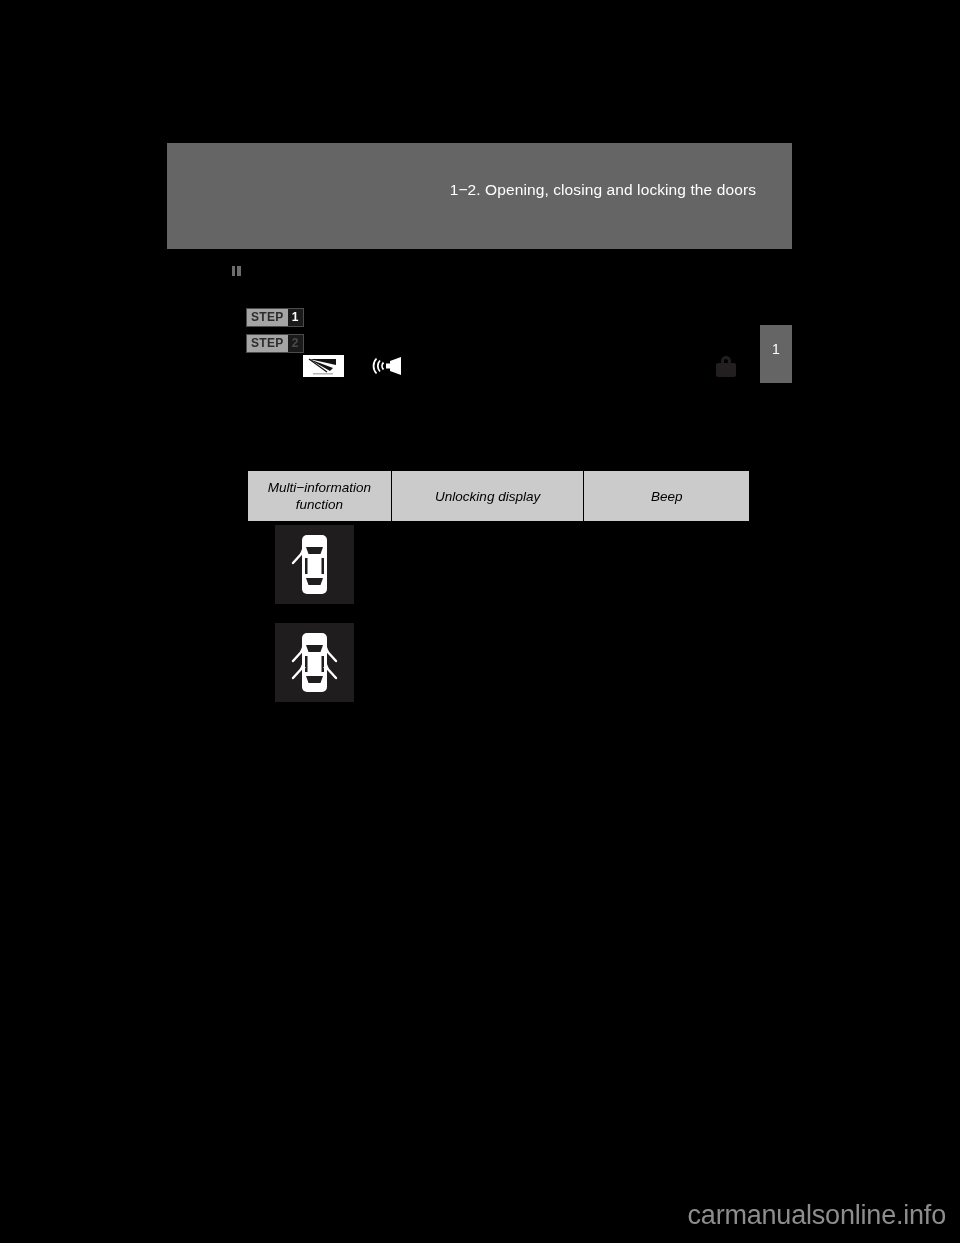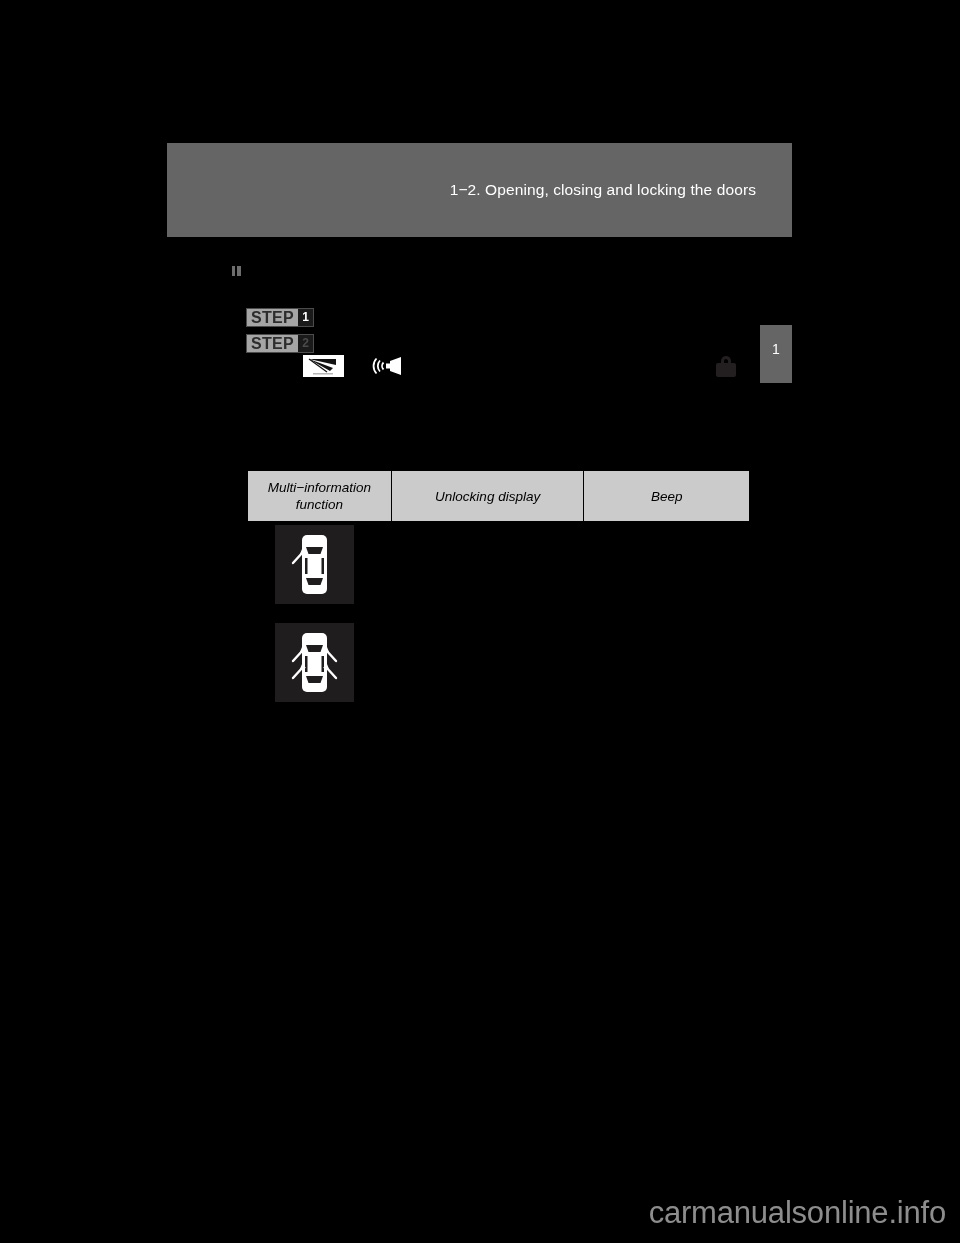--- a/index.html
+++ b/index.html
@@ -15,21 +15,21 @@
     font-family: "Liberation Sans", sans-serif;
     color: #ffffff;
   }
 
   
   .header-band {
     position: absolute;
     left: 167px;
     top: 143px;
     width: 625px;
-    height: 94px;
+    height: 106px;
     background: #656565;
   }
   .header-title {
     position: absolute;
     right: 36px;
     top: 38px;
     font-size: 15.5px;
     color: #ffffff;
     letter-spacing: 0.1px;
     white-space: nowrap;
@@ -107,21 +107,21 @@
     height: 19px;
     display: flex;
     align-items: stretch;
     border: 1px solid #4c4c4c;
     box-sizing: border-box;
     background: #000000;
   }
   .step-badge .step-word {
     background: #a5a5a5;
     color: #2d2d2d;
-    font-size: 16px;
+    font-size: 12px;
     font-weight: bold;
     line-height: 17px;
     padding: 0 4px 0 4px;
     letter-spacing: 0.3px;
   }
   .step-badge .step-num {
     width: 15px;
     background: #1a1a1a;
     color: #ffffff;
     font-size: 12px;
@@ -188,21 +188,21 @@
   }
   #mid-tile-1 { left: 275px; top: 525px; }
   #mid-tile-2 { left: 275px; top: 623px; }
   .mid-tile svg { display: block; }
 
   
   .watermark {
     position: absolute;
     right: 14px;
     bottom: 12px;
-    font-size: 31px;
+    font-size: 27px;
     color: #8d8d8d;
     letter-spacing: -0.2px;
   }
 </style>
 </head>
 <body>
 
 <div class="header-band">
   <div class="header-title">1−2. Opening, closing and locking the doors</div>
 </div>

